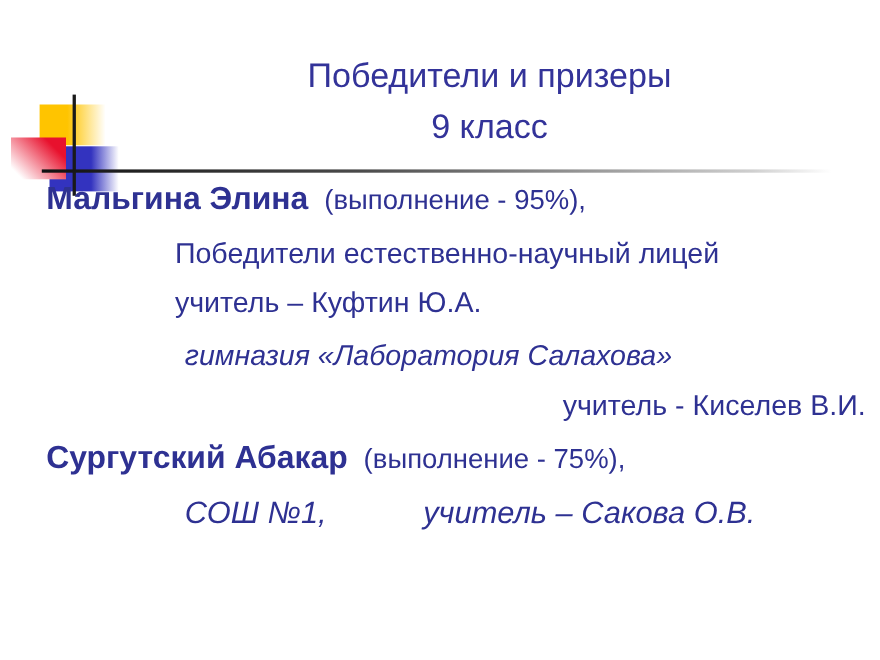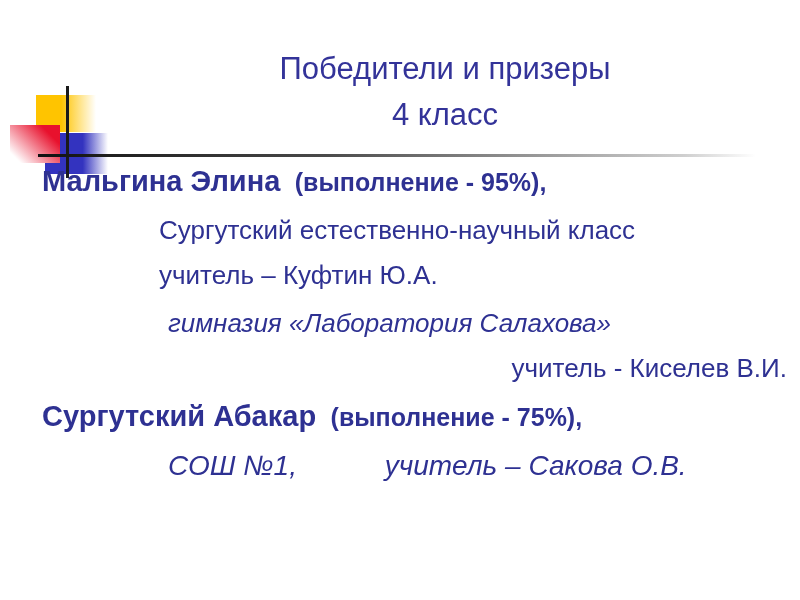--- a/index.html
+++ b/index.html
@@ -50,52 +50,52 @@
 
   
   .body {
     position: absolute;
     left: 42px; top: 159px; width: 745px;
     color: #2E3192;
   }
   .line { line-height: 45px; white-space: nowrap; }
   .entry-2, .entry-3 { margin-top: 3px; }
   .name  { font-size: 29px; font-weight: 700; }
-  .score { font-size: 25px; font-weight: 700; margin-left: 10px; }
+  .score { font-size: 25px; font-weight: 400; margin-left: 10px; }
   .detail { font-size: 26px; }
   .detail-ind-a { padding-left: 117px; }
   .detail-ind-b { padding-left: 126px; font-style: italic; }
   .detail-ind-c { padding-left: 130px; text-align: right; }
   .detail-big { font-size: 28px; }
   .gap-seg { margin-left: 80px; }
 </style>
 </head>
 <body>
 
 <div class="slide">
 
   <div class="sq sq-yellow"></div>
   <div class="sq sq-blue"></div>
   <div class="sq sq-red"></div>
   <div class="vline"></div>
   <div class="hline"></div>
 
   <div class="title">
     <div>Победители и призеры</div>
-    <div>4 класс</div>
+    <div>9 класс</div>
   </div>
 
   <div class="body">
 
     <div class="entry entry-1">
       <div class="line">
         <span class="name">Мальгина Элина</span>
         <span class="score">(выполнение - 95%),</span>
       </div>
-      <div class="line detail detail-ind-a">Сургутский естественно-научный класс</div>
+      <div class="line detail detail-ind-a">Победители естественно-научный лицей</div>
       <div class="line detail detail-ind-a">учитель – Куфтин Ю.А.</div>
     </div>
 
     <div class="entry entry-2">
       <div class="line detail detail-ind-b">гимназия «Лаборатория Салахова»</div>
       <div class="line detail detail-ind-c">учитель - Киселев В.И.</div>
     </div>
 
     <div class="entry entry-3">
       <div class="line">

